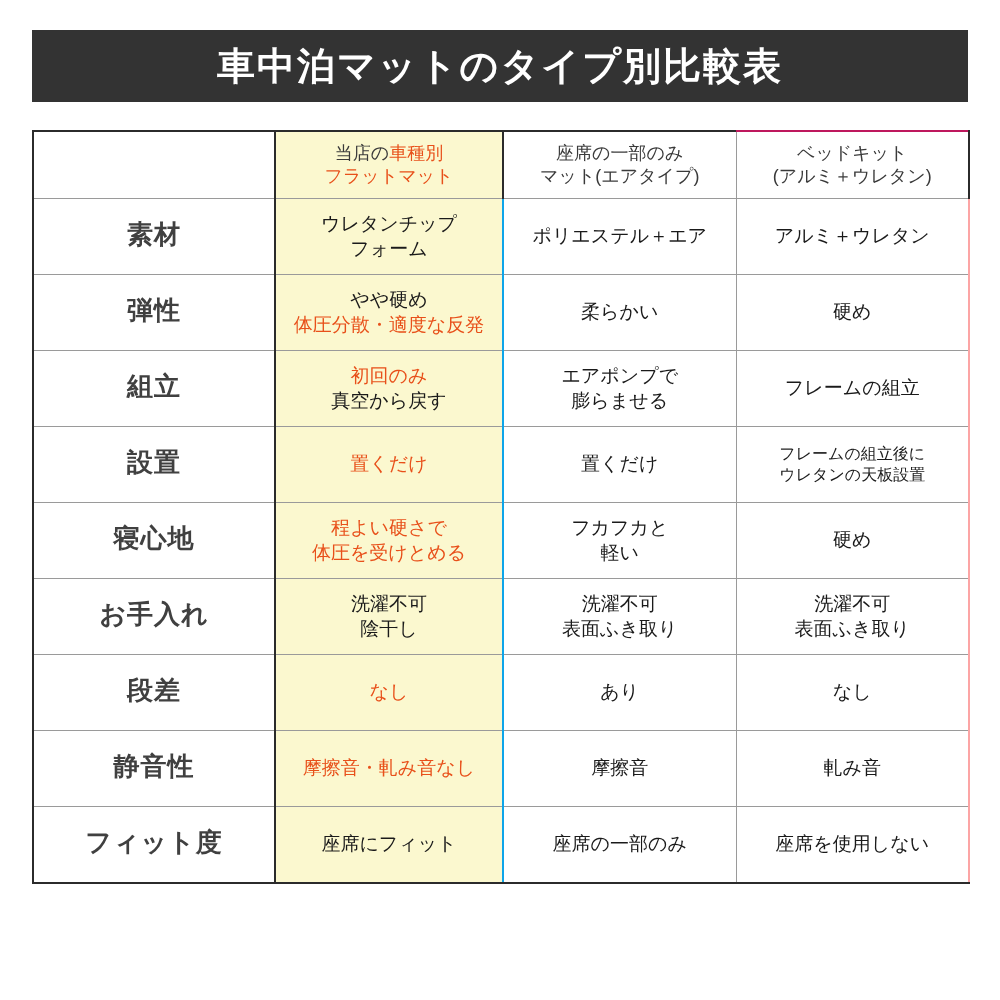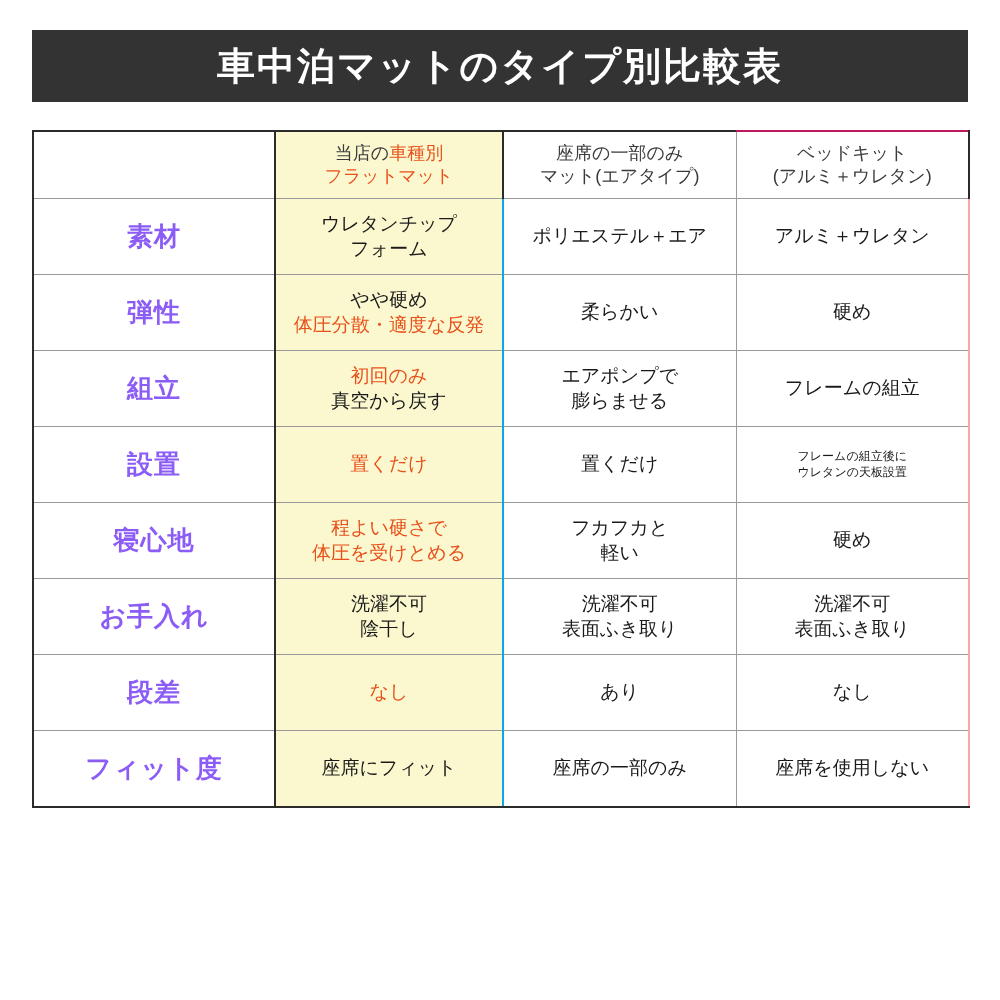--- a/index.html
+++ b/index.html
@@ -75,39 +75,40 @@
     border-top: 2px solid #be185d;
   }
   tbody td {
     height: 71px;
     font-size: 19px;
   }
   tbody td.rowlabel {
     font-size: 26px;
     font-weight: bold;
     letter-spacing: 1px;
-    color: #8b5cf6;
-    border-left: 2px solid #2b2b2b;
+    color: #404040;
+    border-left: 2px solid #2b2b2b;
+    font-family: Liberation Mono, monospace;
   }
   tbody td.hl {
     background: #fbf8cf;
     border-left: 2px solid #2b2b2b;
     border-right: 2px solid #0ea5e9;
   }
   tbody td.last {
     border-right: 2px solid #fca5a5;
   }
   tbody tr:last-child td {
     border-bottom: 2px solid #2b2b2b;
   }
   .red {
     color: #e8501a;
   }
   .line { display: block; }
-  .sm { font-size: 12px; }
+  .sm { font-size: 16px; }
 </style>
 </head>
 <body>
 
 <div class="page">
 
   <div class="title-bar">
     <span class="title-text">車中泊マットのタイプ別比較表</span>
   </div>
 
@@ -234,20 +235,32 @@
           <span class="line red">なし</span>
         </td>
         <td>
           <span class="line">あり</span>
         </td>
         <td class="last">
           <span class="line">なし</span>
         </td>
       </tr>
 
+      <tr>
+        <td class="rowlabel">静音性</td>
+        <td class="hl">
+          <span class="line red">摩擦音・軋み音なし</span>
+        </td>
+        <td>
+          <span class="line">摩擦音</span>
+        </td>
+        <td class="last">
+          <span class="line">軋み音</span>
+        </td>
+      </tr>
 
       <tr>
         <td class="rowlabel">フィット度</td>
         <td class="hl">
           <span class="line">座席にフィット</span>
         </td>
         <td>
           <span class="line">座席の一部のみ</span>
         </td>
         <td class="last">

